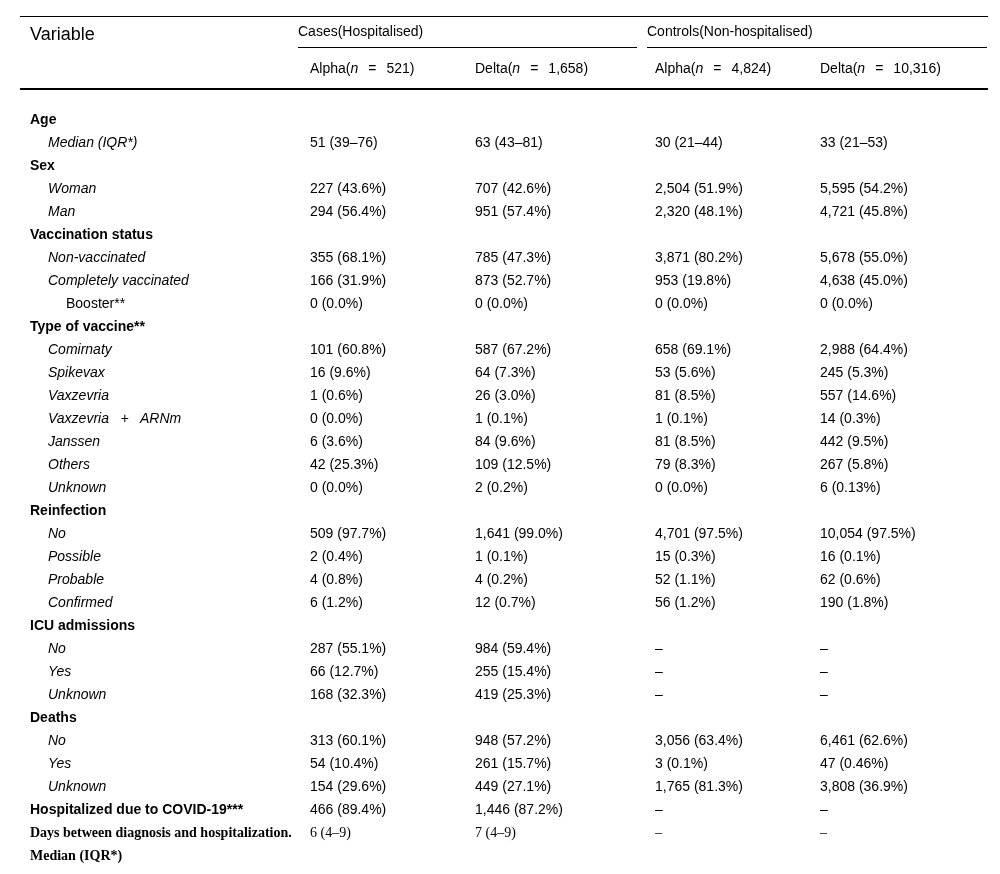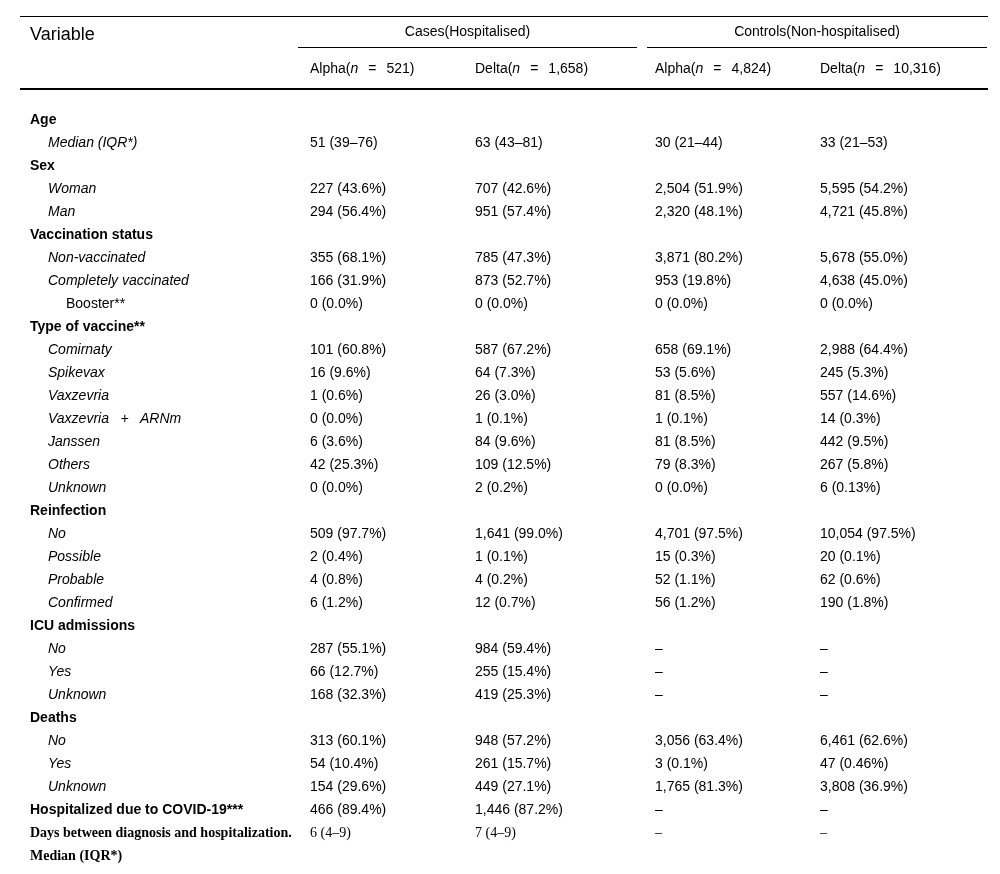--- a/index.html
+++ b/index.html
@@ -29,21 +29,20 @@
   
   .var-head {
     vertical-align: top;
     padding: 7px 0 0 10px;
     font-size: 18px;
     font-weight: normal;
     border-bottom: 2.5px solid #000;
   }
   .group-cell { padding: 0; vertical-align: top; }
   .group-underline {
-    text-align: center;
     border-bottom: 1px solid #000;
     padding: 6px 0 8px 0;
     font-size: 14px;
   }
   .group-underline.cases { margin-right: 6px; }
   .group-underline.controls { margin-left: 4px; margin-right: 1px; }
 
   .sub-row td {
     height: 41px;
     vertical-align: middle;
@@ -231,21 +230,21 @@
           <td class="value">509 (97.7%)</td>
           <td class="value">1,641 (99.0%)</td>
           <td class="value">4,701 (97.5%)</td>
           <td class="value">10,054 (97.5%)</td>
         </tr>
         <tr class="row-item">
           <td class="rlabel">Possible</td>
           <td class="value">2 (0.4%)</td>
           <td class="value">1 (0.1%)</td>
           <td class="value">15 (0.3%)</td>
-          <td class="value">20 (0.1%)</td>
+          <td class="value">16 (0.1%)</td>
         </tr>
         <tr class="row-item">
           <td class="rlabel">Probable</td>
           <td class="value">4 (0.8%)</td>
           <td class="value">4 (0.2%)</td>
           <td class="value">52 (1.1%)</td>
           <td class="value">62 (0.6%)</td>
         </tr>
         <tr class="row-item">
           <td class="rlabel">Confirmed</td>

